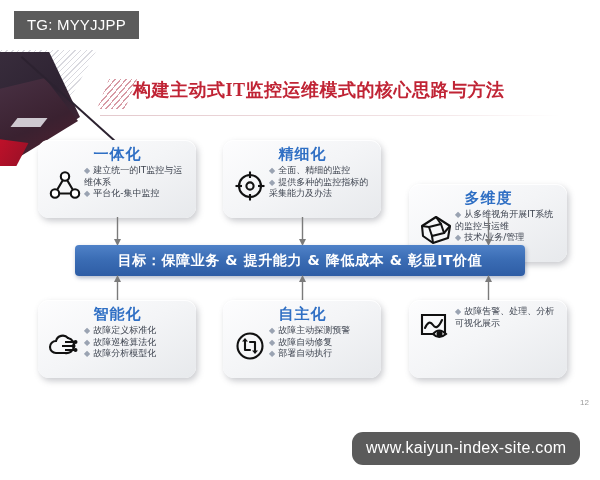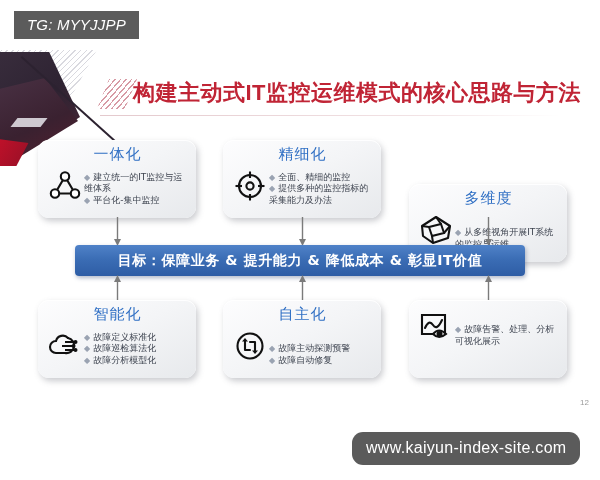--- a/index.html
+++ b/index.html
@@ -20,21 +20,20 @@
     position: absolute;
     left: 14px;
     top: 11px;
     background: #5b5b5b;
     color: #ffffff;
     font-size: 15px;
     letter-spacing: 0.2px;
     padding: 5px 13px 6px 13px;
     z-index: 60;
     white-space: nowrap;
-    font-style: italic;
   }
   #site-badge {
     position: absolute;
     left: 352px;
     top: 432px;
     background: #5b5b5b;
     color: #ffffff;
     font-size: 16px;
     padding: 7px 14px 8px 14px;
     z-index: 60;
@@ -130,26 +129,26 @@
     background-image: repeating-linear-gradient(
       115deg, #d79aa4 0px, #d79aa4 1.5px, #ffffff 1.5px, #ffffff 5px);
     transform: skewX(-22deg);
   }
 
   
   #title {
     position: absolute;
     left: 133px;
     top: 28px;
-    font-size: 22px;
+    font-size: 18px;
     font-weight: bold;
     color: #c02435;
     letter-spacing: 0.5px;
     white-space: nowrap;
-    font-family: Liberation Sans, sans-serif;
+    font-family: Liberation Serif, serif;
   }
   #title-rule {
     position: absolute;
     left: 100px;
     top: 65px;
     width: 460px;
     height: 1px;
     background: linear-gradient(to right, #e4c9cd 0%, #f2e3e5 70%, #ffffff 100%);
   }
 
@@ -161,30 +160,30 @@
     border-radius: 11px;
     background: linear-gradient(152deg, #fdfdfe 0%, #f4f5f7 48%, #e7e9ec 100%);
     box-shadow: 2px 3px 6px rgba(90,95,105,0.33),
                 inset 0 1px 0 rgba(255,255,255,0.9);
     box-sizing: border-box;
     padding: 6px 7px 6px 8px;
   }
   .card-title {
     text-align: center;
     font-size: 15px;
-    font-weight: normal;
+    font-weight: bold;
     color: #2f6fc4;
     letter-spacing: 1px;
     line-height: 17px;
     margin-bottom: 2px;
     font-family: "DejaVu Sans", "Liberation Sans", sans-serif;
   }
   .card-body {
     display: flex;
-    align-items: flex-end;
+    align-items: flex-start;
   }
   .card-icon {
     width: 38px;
     min-width: 38px;
     height: 40px;
     display: flex;
     align-items: center;
     justify-content: center;
     margin-top: 1px;
   }
@@ -328,20 +327,21 @@
           <path d="M3 12 L17 3 L31 12 L29 24 L14 29 L4 22 Z" fill="none" stroke="#111" stroke-width="2.1" stroke-linejoin="round"></path>
           <path d="M10 13 L22 10 L25 19 L13 22 Z" fill="none" stroke="#111" stroke-width="2"></path>
           <line x1="3" y1="12" x2="10" y2="13" stroke="#111" stroke-width="2"></line>
           <line x1="17" y1="3" x2="22" y2="10" stroke="#111" stroke-width="2"></line>
           <line x1="31" y1="12" x2="25" y2="19" stroke="#111" stroke-width="2"></line>
           <line x1="14" y1="29" x2="13" y2="22" stroke="#111" stroke-width="2"></line>
         </svg>
       </div>
       <div class="bullets">
         <div class="b-row"><span class="dia">◆</span><span>从多维视角开展IT系统的监控与运维</span></div>
+        <div class="b-row"><span class="dia">◆</span><span>技术/业务/管理</span></div>
       </div>
     </div>
   </div>
 
   <div class="arrow" id="arr-1">
     <svg width="9" height="30" viewBox="0 0 9 30">
         <line x1="4.5" y1="0" x2="4.5" y2="24" stroke="#7b7b7b" stroke-width="1.4"></line>
         <path d="M4.5 29 L1 22 L8 22 Z" fill="#7b7b7b"></path>
       </svg>
   </div>
@@ -412,20 +412,21 @@
           <circle cx="16" cy="16" r="12.5" fill="none" stroke="#111" stroke-width="2.1"></circle>
           <path d="M11 11 L11 20 L16 20" fill="none" stroke="#111" stroke-width="2.1" stroke-linecap="round" stroke-linejoin="round"></path>
           <path d="M21 21 L21 12 L16 12" fill="none" stroke="#111" stroke-width="2.1" stroke-linecap="round" stroke-linejoin="round"></path>
           <path d="M11 8 L14 11.5 L8 11.5 Z" fill="#111"></path>
           <path d="M21 24 L24 20.5 L18 20.5 Z" fill="#111"></path>
         </svg>
       </div>
       <div class="bullets">
         <div class="b-row"><span class="dia">◆</span><span>故障主动探测预警</span></div>
         <div class="b-row"><span class="dia">◆</span><span>故障自动修复</span></div>
+        <div class="b-row"><span class="dia">◆</span><span>部署自动执行</span></div>
       </div>
     </div>
   </div>
 
   <div class="card" id="card-6">
     <div class="card-body">
       <div class="card-icon">
         <svg width="34" height="30" viewBox="0 0 34 30">
           <path d="M3 3 L26 3 L26 22 L3 22 Z" fill="none" stroke="#111" stroke-width="2.1"></path>
           <path d="M6 16 Q10 7 14 13 Q18 19 23 8" fill="none" stroke="#111" stroke-width="2.1" stroke-linecap="round"></path>

